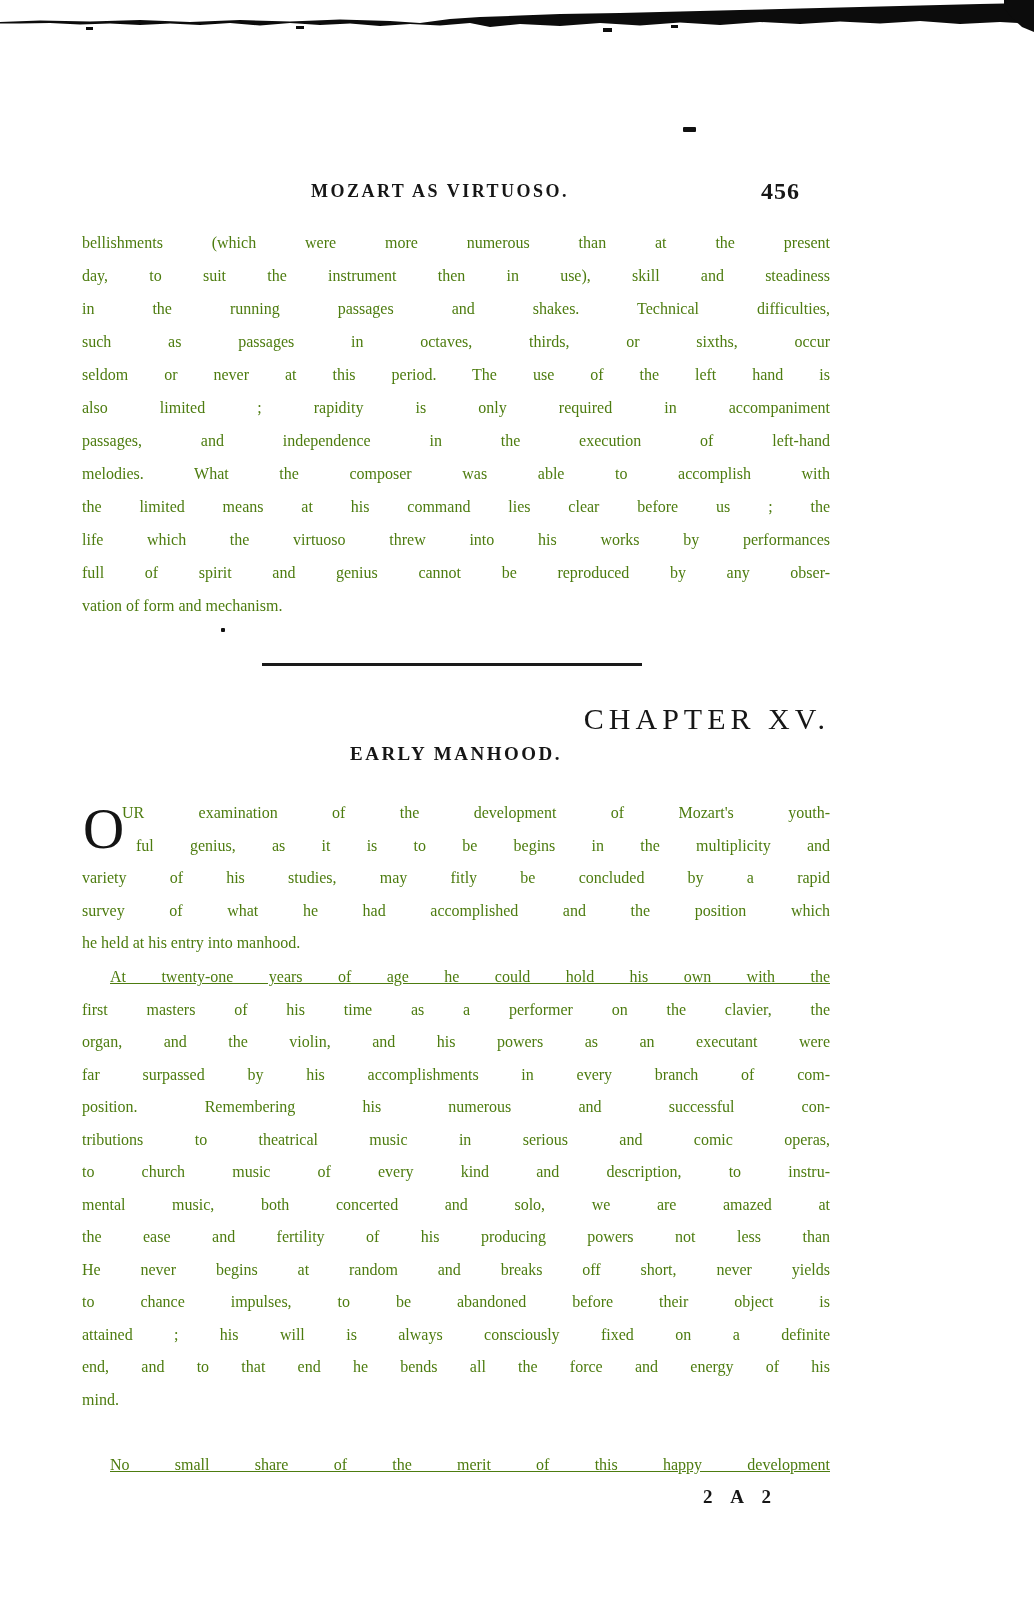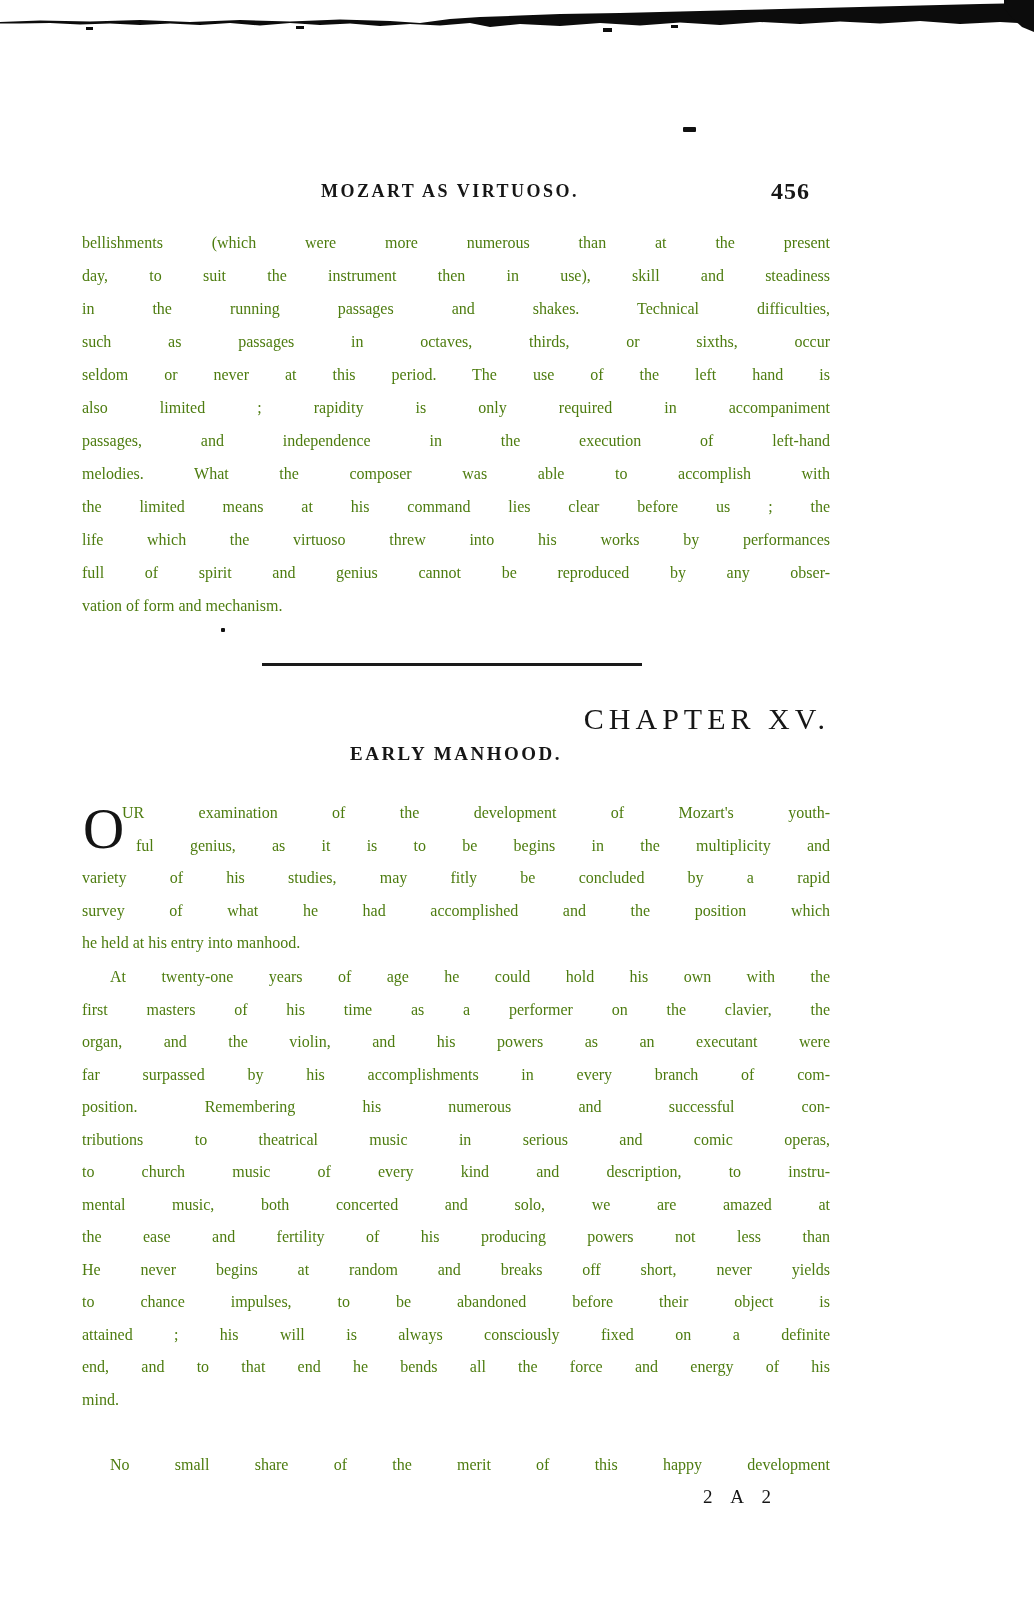--- a/index.html
+++ b/index.html
@@ -7,41 +7,41 @@
     width:1034px;height:1600px;
     background:#ffffff;
     position:relative;
     font-family:"Liberation Serif","DejaVu Serif",serif;
     color:#141414;
     overflow:hidden;
   }
   
   .scan-top{position:absolute;top:0;left:0;}
   
-  .page-header{position:absolute;top:181px;left:76px;width:748px;height:28px;}
+  .page-header{position:absolute;top:181px;left:66px;width:748px;height:28px;}
   .running-title{
     display:block;text-align:center;
     font-size:18px;font-weight:bold;letter-spacing:2.5px;
     color:#161616;
   }
   .page-number{
     position:absolute;top:-3px;right:14px;
     font-size:24px;font-weight:bold;color:#161616;letter-spacing:1px;
   }
   
   .block{position:absolute;left:82px;width:748px;}
   .ln{
     font-size:16px;line-height:32.5px;
     text-align:justify;text-align-last:justify;
     color:#4d7c0f;
     white-space:normal;
   }
   #para1 .ln{line-height:33px;}
   .ln.last{text-align-last:left;}
-  .ln.pindent{text-indent:28px;}
+  .ln.pindent{text-indent:28px;text-decoration:underline;}
   
   #para2{padding:0;}
   .dropcap{
     position:absolute;left:1px;top:3px;
     font-size:57px;line-height:57px;
     color:#141414;
   }
   .dc1{padding-left:40px;}
   .dc2{padding-left:54px;}
   
@@ -54,21 +54,21 @@
     position:absolute;top:702px;left:82px;width:748px;
     text-align:right;font-size:30px;letter-spacing:5px;color:#161616;
   }
   .chapter-subtitle{
     position:absolute;top:743px;left:82px;width:748px;
     text-align:center;font-size:19px;font-weight:bold;letter-spacing:2.5px;color:#161616;
   }
   
   .signature{
     position:absolute;top:1486px;left:703px;
-    font-size:19px;font-weight:normal;letter-spacing:2px;word-spacing:10px;color:#161616;
+    font-size:19px;font-weight:bold;letter-spacing:2px;word-spacing:10px;color:#161616;
   }
   
   .speck{position:absolute;background:#111;border-radius:1px;}
 </style>
 </head>
 <body>
 
 <svg class="scan-top" width="1034" height="46" viewBox="0 0 1034 46" aria-hidden="true">
   <polygon fill="#0c0c0c" points="
     0,22 40,20.5 90,21.5 140,20 190,22 240,20 290,21.5 340,19.5 390,21 420,23

